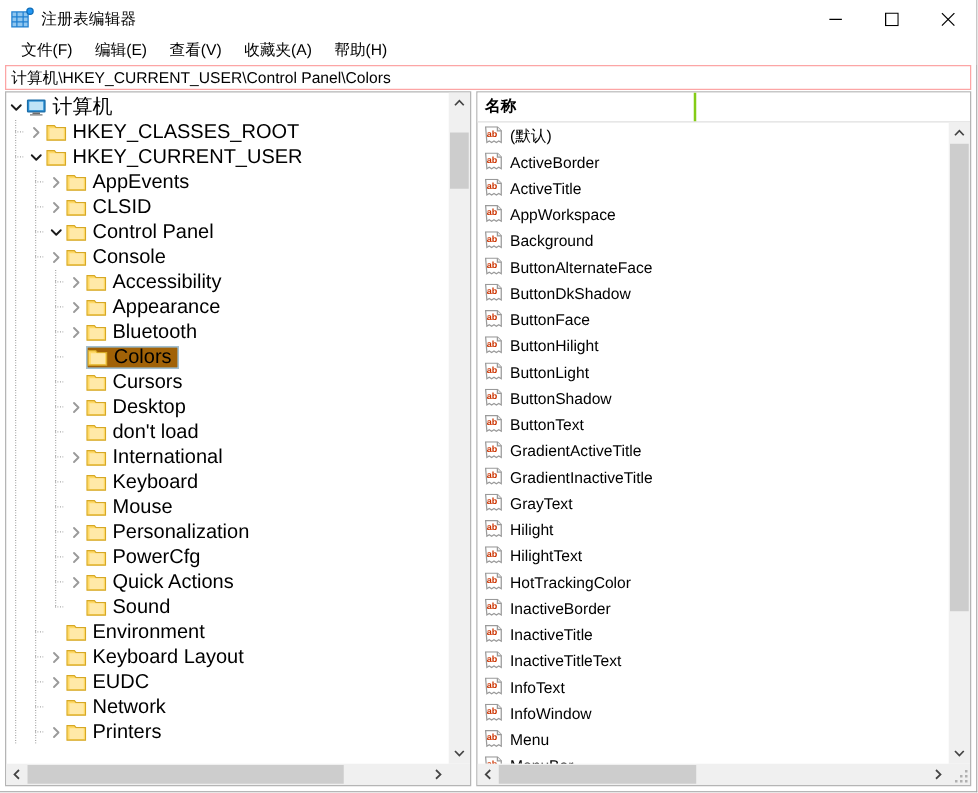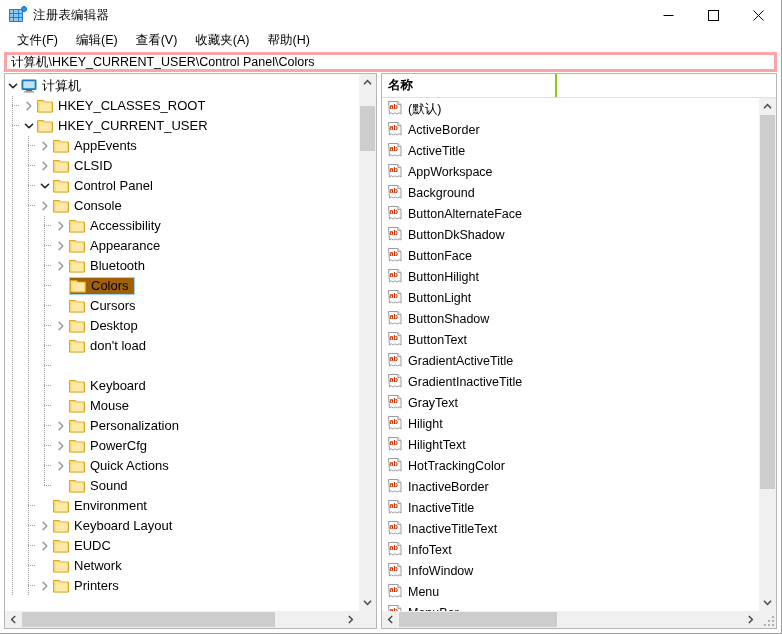--- a/index.html
+++ b/index.html
@@ -98,21 +98,21 @@
     padding: 2px 9px 3px 9px;
     white-space: nowrap;
     cursor: default;
   }
 
   
   .addressbar {
     height: 20px;
     min-height: 20px;
     margin: 0 4px 1px 4px;
-    border: 3px solid #fca5a5;
+    border: 1px solid #fca5a5;
     background: #ffffff;
     display: flex;
     align-items: center;
     box-sizing: border-box;
   }
   .address-text {
     font-size: 12.5px;
     color: #000000;
     padding-left: 4px;
     white-space: nowrap;
@@ -151,21 +151,21 @@
     flex: 1 1 auto;
     position: relative;
     overflow: hidden;
     min-height: 0;
   }
 
   
   .tree {
     position: absolute;
     top: 2px; left: 0; right: 0;
-    font-size: 13px;
+    font-size: 16px;
     color: #000000;
   }
   .tree-row {
     height: 20px;
     display: flex;
     align-items: center;
     white-space: nowrap;
     cursor: default;
     position: relative;
   }
@@ -654,20 +654,34 @@
                       <path d="M2.6 3.6 h11.4 v8.6 H2.6 Z" fill="#ffe9a8" stroke="none"></path>
                     </svg>
                   </span>
                   <span class="tree-label">don't load</span>
                 </span>
               </div>
               <div class="tree-row">
                 <div class="dotline v"></div>
                 <div class="dotline v"></div>
                 <div class="dotline elbow"></div>
+                <span class="hit">
+                  <span class="twisty">
+                    <svg width="10" height="10" viewBox="0 0 10 10">
+                      <path d="M3.2 1.4 L6.8 5 L3.2 8.6" fill="none" stroke="#9a9a9a" stroke-width="1.5" stroke-linecap="round" stroke-linejoin="round"></path>
+                    </svg>
+                  </span>
+                  <span class="folder">
+                    <svg width="16" height="14" viewBox="0 0 16 14">
+                      <path d="M0.5 1.5 h6 l1.4 1.6 H15.5 v10 H0.5 Z" fill="#ffd966" stroke="#d6a825" stroke-width="1"></path>
+                      <path d="M2.6 3.6 h11.4 v8.6 H2.6 Z" fill="#ffe9a8" stroke="none"></path>
+                    </svg>
+                  </span>
+                  <span class="tree-label">International</span>
+                </span>
               </div>
               <div class="tree-row">
                 <div class="dotline v"></div>
                 <div class="dotline v"></div>
                 <div class="dotline elbow"></div>
                 <span class="hit">
                   <span class="twisty"></span>
                   <span class="folder">
                     <svg width="16" height="14" viewBox="0 0 16 14">
                       <path d="M0.5 1.5 h6 l1.4 1.6 H15.5 v10 H0.5 Z" fill="#ffd966" stroke="#d6a825" stroke-width="1"></path>

